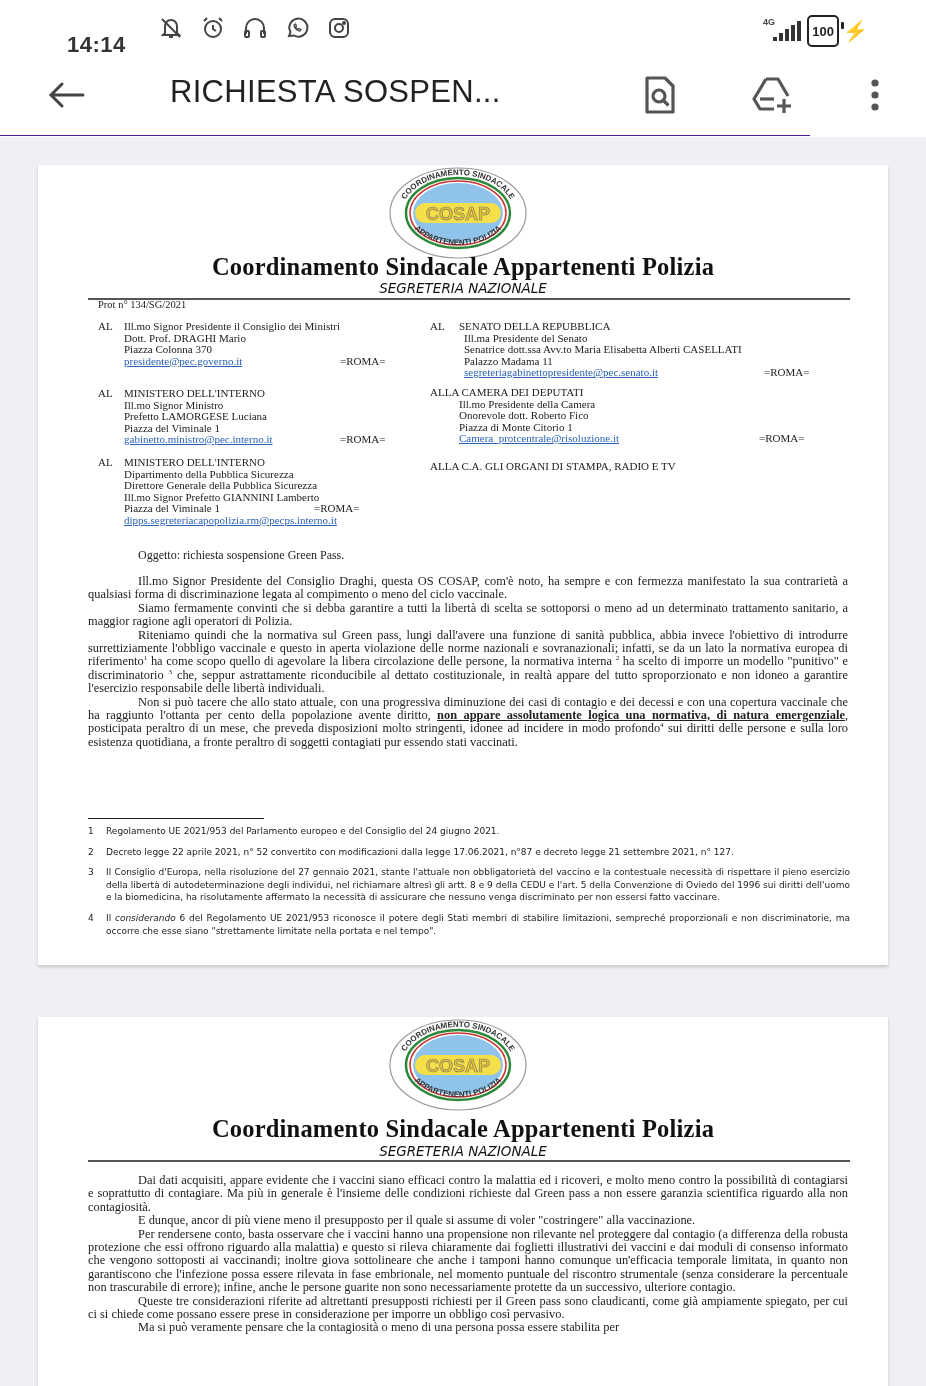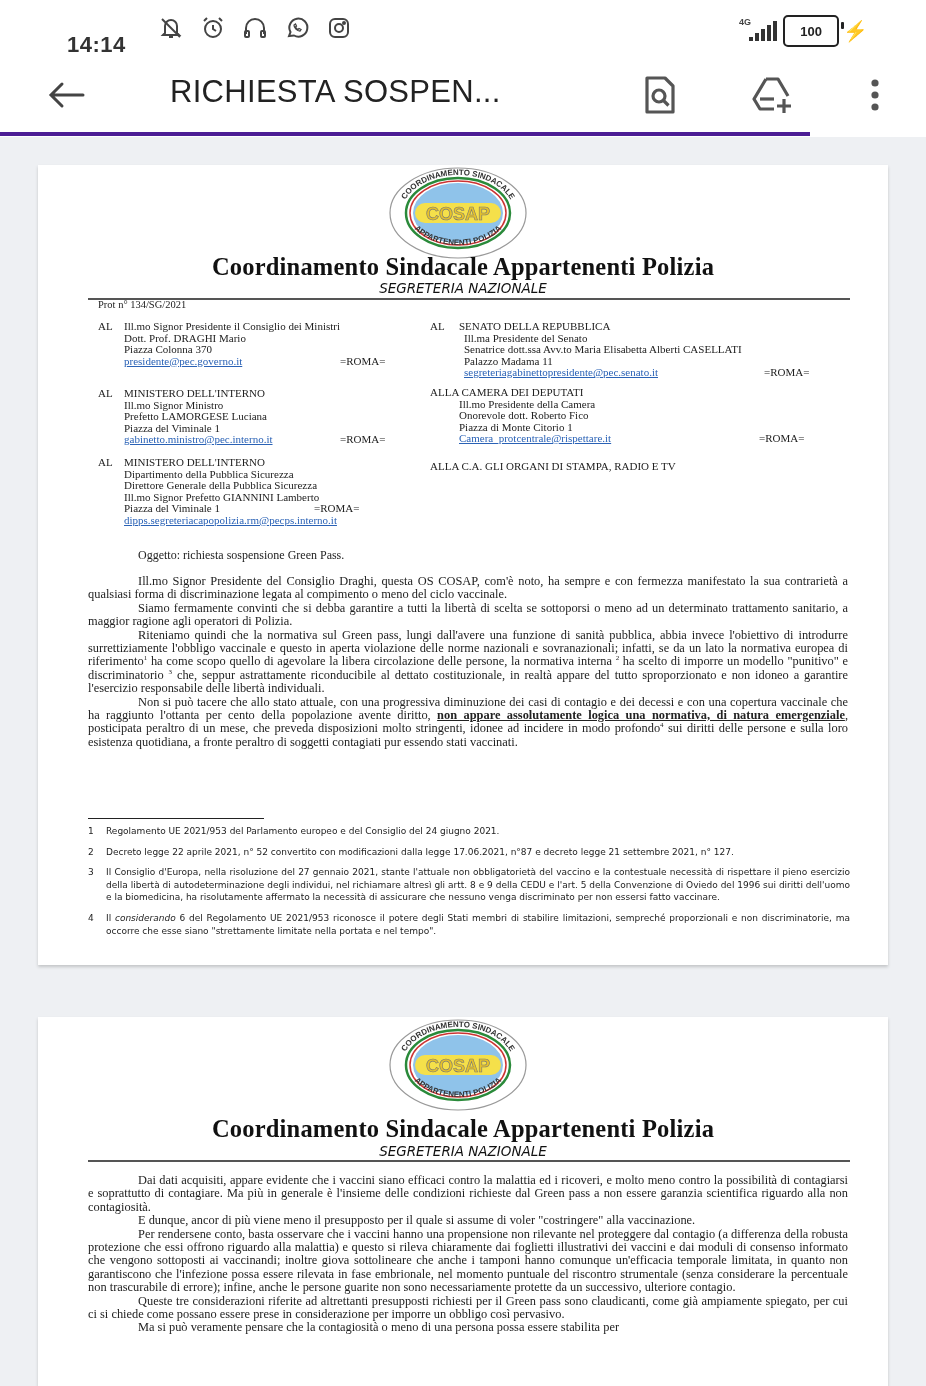--- a/index.html
+++ b/index.html
@@ -9,27 +9,27 @@
   
   .statusbar { position: absolute; top: 0; left: 0; width: 926px; height: 58px; background: #fff; }
   .sb-time { position: absolute; left: 67px; top: 32px; font-size: 22px; font-weight: bold; color: #333; letter-spacing: 0.5px; }
   .sb-icons-left { position: absolute; left: 155px; top: 14px; display: flex; gap: 10px; }
   .sb-icon { width: 32px; height: 28px; display: flex; align-items: center; justify-content: center; color: #444; }
   .sb-right { position: absolute; right: 58px; top: 15px; display: flex; align-items: center; gap: 2px; }
   .net { position: relative; width: 46px; height: 24px; }
   .net .lbl { position: absolute; left: 4px; top: -2px; font-size: 9px; font-weight: bold; color: #444; }
   .net .bars { position: absolute; left: 14px; bottom: 2px; display: flex; align-items: flex-end; gap: 2px; }
   .net .bars span { width: 4px; background: #333; display: block; }
-  .battery { width: 56px; height: 22px; border: 2.5px solid #222; border-radius: 5px; padding: 14px; position: relative; }
+  .battery { width: 32px; height: 22px; border: 2.5px solid #222; border-radius: 5px; padding: 14px; position: relative; }
   .battery .fill { width: 100%; height: 100%; background: #5fcf3a; border-radius: 2px; display: flex; align-items: center; justify-content: center; font-size: 13px; font-weight: bold; color: #222; }
   .battery::after { content: ""; position: absolute; right: -7px; top: 5px; width: 3px; height: 7px; background: #222; border-radius: 1px; }
   .bolt { font-size: 20px; color: #444; margin-left: 2px; }
 
   
-  .appbar { position: absolute; top: 58px; left: 0; width: 810px; height: 78px; background: #fff; border-bottom: 4px solid #4c1d95; }
+  .appbar { position: absolute; top: 58px; left: 0; width: 810px; height: 78px; background: #fff; border-bottom: 1px solid #4c1d95; }
   .back { position: absolute; left: 44px; top: 14px; width: 46px; height: 46px; display: flex; align-items: center; justify-content: center; }
   .title { position: absolute; left: 170px; top: 16px; font-size: 31px; color: #222; letter-spacing: 0.3px; }
   .ab-btn { position: absolute; top: 14px; width: 46px; height: 46px; display: flex; align-items: center; justify-content: center; }
 
   
   .viewer { position: absolute; top: 137px; left: 0; width: 926px; height: 1249px; background: #eef0f3; overflow: hidden; }
   .page { position: absolute; left: 38px; width: 850px; background: #fff; box-shadow: 0 2px 3px rgba(0,0,0,0.18); }
   .page1 { top: 28px; height: 800px; }
   .page2 { top: 880px; height: 420px; }
   .logo { position: absolute; left: 350px; width: 140px; height: 92px; }
@@ -204,21 +204,21 @@
       </div>
       <span class="roma" style="left:242px; top:46px">=ROMA=</span>
     </div>
 
     <div class="addr" style="left:392px; top:222px; width:420px;">
       <div>ALLA CAMERA DEI DEPUTATI</div>
       <div style="margin-left:29px">
         <div>Ill.mo Presidente della Camera</div>
         <div>Onorevole dott. Roberto Fico</div>
         <div>Piazza di Monte Citorio 1</div>
-        <div><span class="email">Camera_protcentrale@rispettare.it</span></div>
+        <div><span class="email">Camera_protcentrale@risoluzione.it</span></div>
       </div>
       <span class="roma" style="left:329px; top:46px">=ROMA=</span>
     </div>
 
     <div class="addr" style="left:60px; top:292px; width:340px;">
       <span class="pre">AL</span>
       <div class="lines">
         <div>MINISTERO DELL'INTERNO</div>
         <div>Dipartimento della Pubblica Sicurezza</div>
         <div>Direttore Generale della Pubblica Sicurezza</div>

